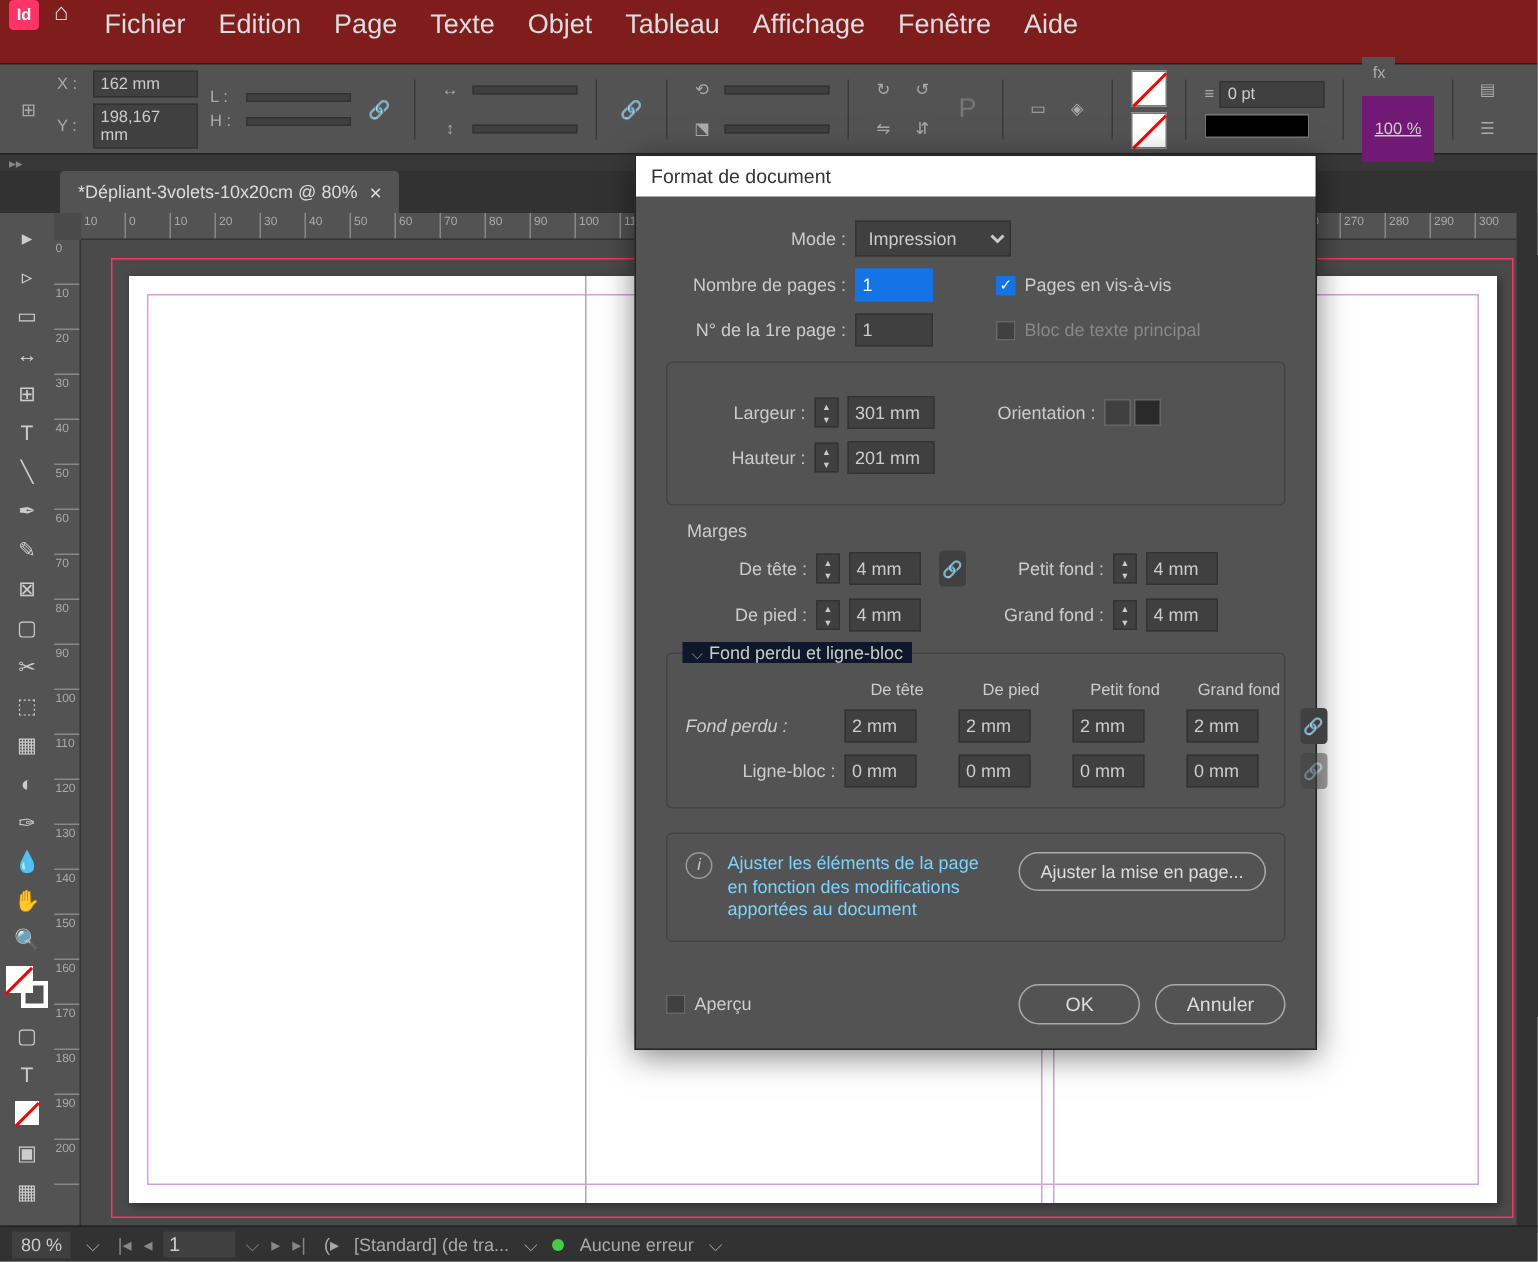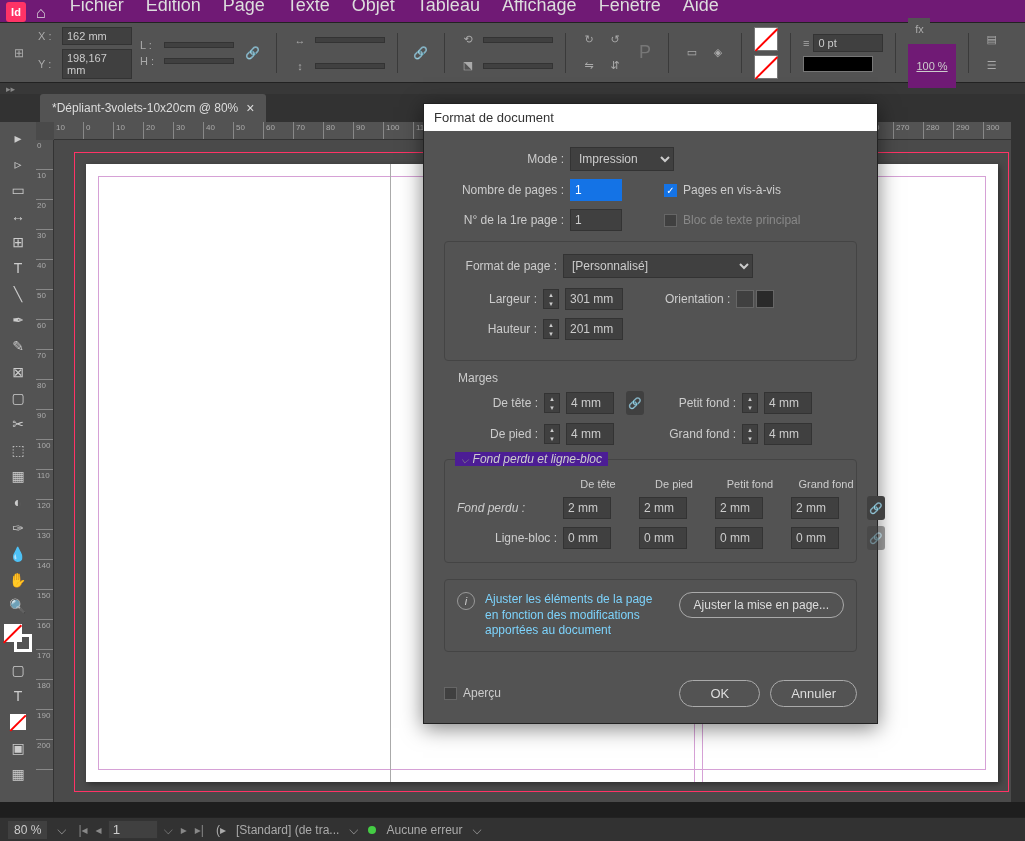--- a/index.html
+++ b/index.html
@@ -1,19 +1,19 @@
 <!DOCTYPE html>
 <html><head>
 <meta charset="utf-8">
 <style>
 * { box-sizing: border-box; margin: 0; padding: 0; font-family: 'Segoe UI', Arial, sans-serif; }
 body { background: #1e1e1e; width: 1025px; height: 841px; overflow: hidden; color: #ccc; font-size: 12px; position: relative; }
 
 
-.menubar { background: #701a75; height: 22px; display: flex; align-items: flex-end; padding-left: 6px; gap: 2px; }
+.menubar { background: #7f1d1d; height: 42px; display: flex; align-items: flex-start; padding-left: 6px; gap: 2px; }
 .menubar .logo { width: 20px; height: 20px; background: #ff3366; border-radius: 3px; display: flex; align-items: center; justify-content: center; color: #fff; font-weight: bold; font-size: 11px; margin-right: 8px; }
 .menubar .home-icon { color: #ddd; margin-right: 12px; font-size: 16px; }
 .menubar .menu-item { padding: 6px 10px; color: #ddd; font-size: 18px; cursor: pointer; }
 
 
 .controlbar { background: #535353; height: 60px; display: flex; align-items: center; padding: 0 8px; gap: 8px; color: #aaa; border-top: 1px solid #222; }
 .controlbar .group { display: flex; flex-direction: column; gap: 4px; }
 .controlbar .row { display: flex; align-items: center; gap: 4px; font-size: 11px; }
 .controlbar .label { color: #aaa; width: 20px; }
 .controlbar .value { background: #404040; border: 1px solid #333; padding: 2px 4px; width: 70px; color: #ccc; }
@@ -81,21 +81,21 @@
 .dialog select { background: #404040; border: 1px solid #333; color: #ccc; padding: 3px 4px; font-size: 12px; }
 .dialog input[type=text] { background: #404040; border: 1px solid #333; color: #ccc; padding: 3px 4px; font-size: 12px; width: 48px; }
 .dialog input.selected { background: #1473e6; border: 1px solid #1473e6; color: #fff; }
 .dialog .checkbox { display: flex; align-items: center; gap: 6px; }
 .dialog .checkbox .box { width: 13px; height: 13px; background: #1473e6; display: flex; align-items: center; justify-content: center; color: #fff; font-size: 10px; }
 .dialog .checkbox .box.empty { background: #404040; border: 1px solid #666; }
 .dialog .checkbox .disabled { color: #888; }
 .spinner { display: flex; flex-direction: column; background: #404040; border: 1px solid #333; }
 .spinner .sp { width: 14px; height: 9px; display: flex; align-items: center; justify-content: center; font-size: 7px; color: #ccc; cursor: pointer; }
 .inset { border: 1px solid #444; border-radius: 4px; padding: 12px; margin: 10px 0; position: relative; }
-.inset-label { position: absolute; top: -8px; left: 10px; background: #4c1d95; padding: 0 6px; font-size: 12px; color: #ccc; font-style: italic; }
+.inset-label { position: absolute; top: -8px; left: 10px; background: #0f172a; padding: 0 6px; font-size: 12px; color: #ccc; }
 .inset-label .chev { color: #888; margin-right: 4px; font-size: 10px; }
 .link-icon { width: 18px; height: 24px; background: #404040; border-radius: 3px; display: flex; align-items: center; justify-content: center; color: #aaa; font-size: 11px; }
 .section-title { color: #ccc; margin: 8px 0 6px 14px; font-size: 12px; }
 .dialog-footer { display: flex; align-items: center; justify-content: space-between; padding: 10px 20px 16px; }
 .dialog-footer .btn { background: transparent; border: 1px solid #aaa; border-radius: 14px; padding: 5px 20px; color: #ddd; cursor: pointer; font-size: 13px; }
 .dialog-footer .btn-group { display: flex; gap: 10px; }
 .orient { display: flex; gap: 2px; }
 .orient .o-btn { width: 18px; height: 18px; border: 1px solid #666; background: #404040; cursor: pointer; }
 .orient .o-btn.sel { background: #2a2a2a; }
 .tbl { display: grid; grid-template-columns: 100px 70px 70px 70px 70px 24px; gap: 6px; align-items: center; }
@@ -467,24 +467,20 @@
       <span class="lbl">N° de la 1re page :</span>
       <input type="text" style="width: 52px;" value="1">
       <div style="width:30px;"></div>
       <div class="checkbox">
         <div class="box empty"></div>
         <span class="disabled">Bloc de texte principal</span>
       </div>
     </div>
 
     <div class="inset">
-      <div class="dialog-row">
-        <span class="lbl" style="width:100px;">Format de page :</span>
-        <select style="width:190px;"><option>[Personnalisé]</option></select>
-      </div>
       <div class="dialog-row" style="margin-top:10px;">
         <span class="lbl-s">Largeur :</span>
         <div class="spinner">
             <div class="sp">▴</div>
             <div class="sp">▾</div>
           </div>
         <input type="text" style="width: 58px;" value="301 mm">
         <div style="width:30px;"></div>
         <span>Orientation :</span>
         <div class="orient">

